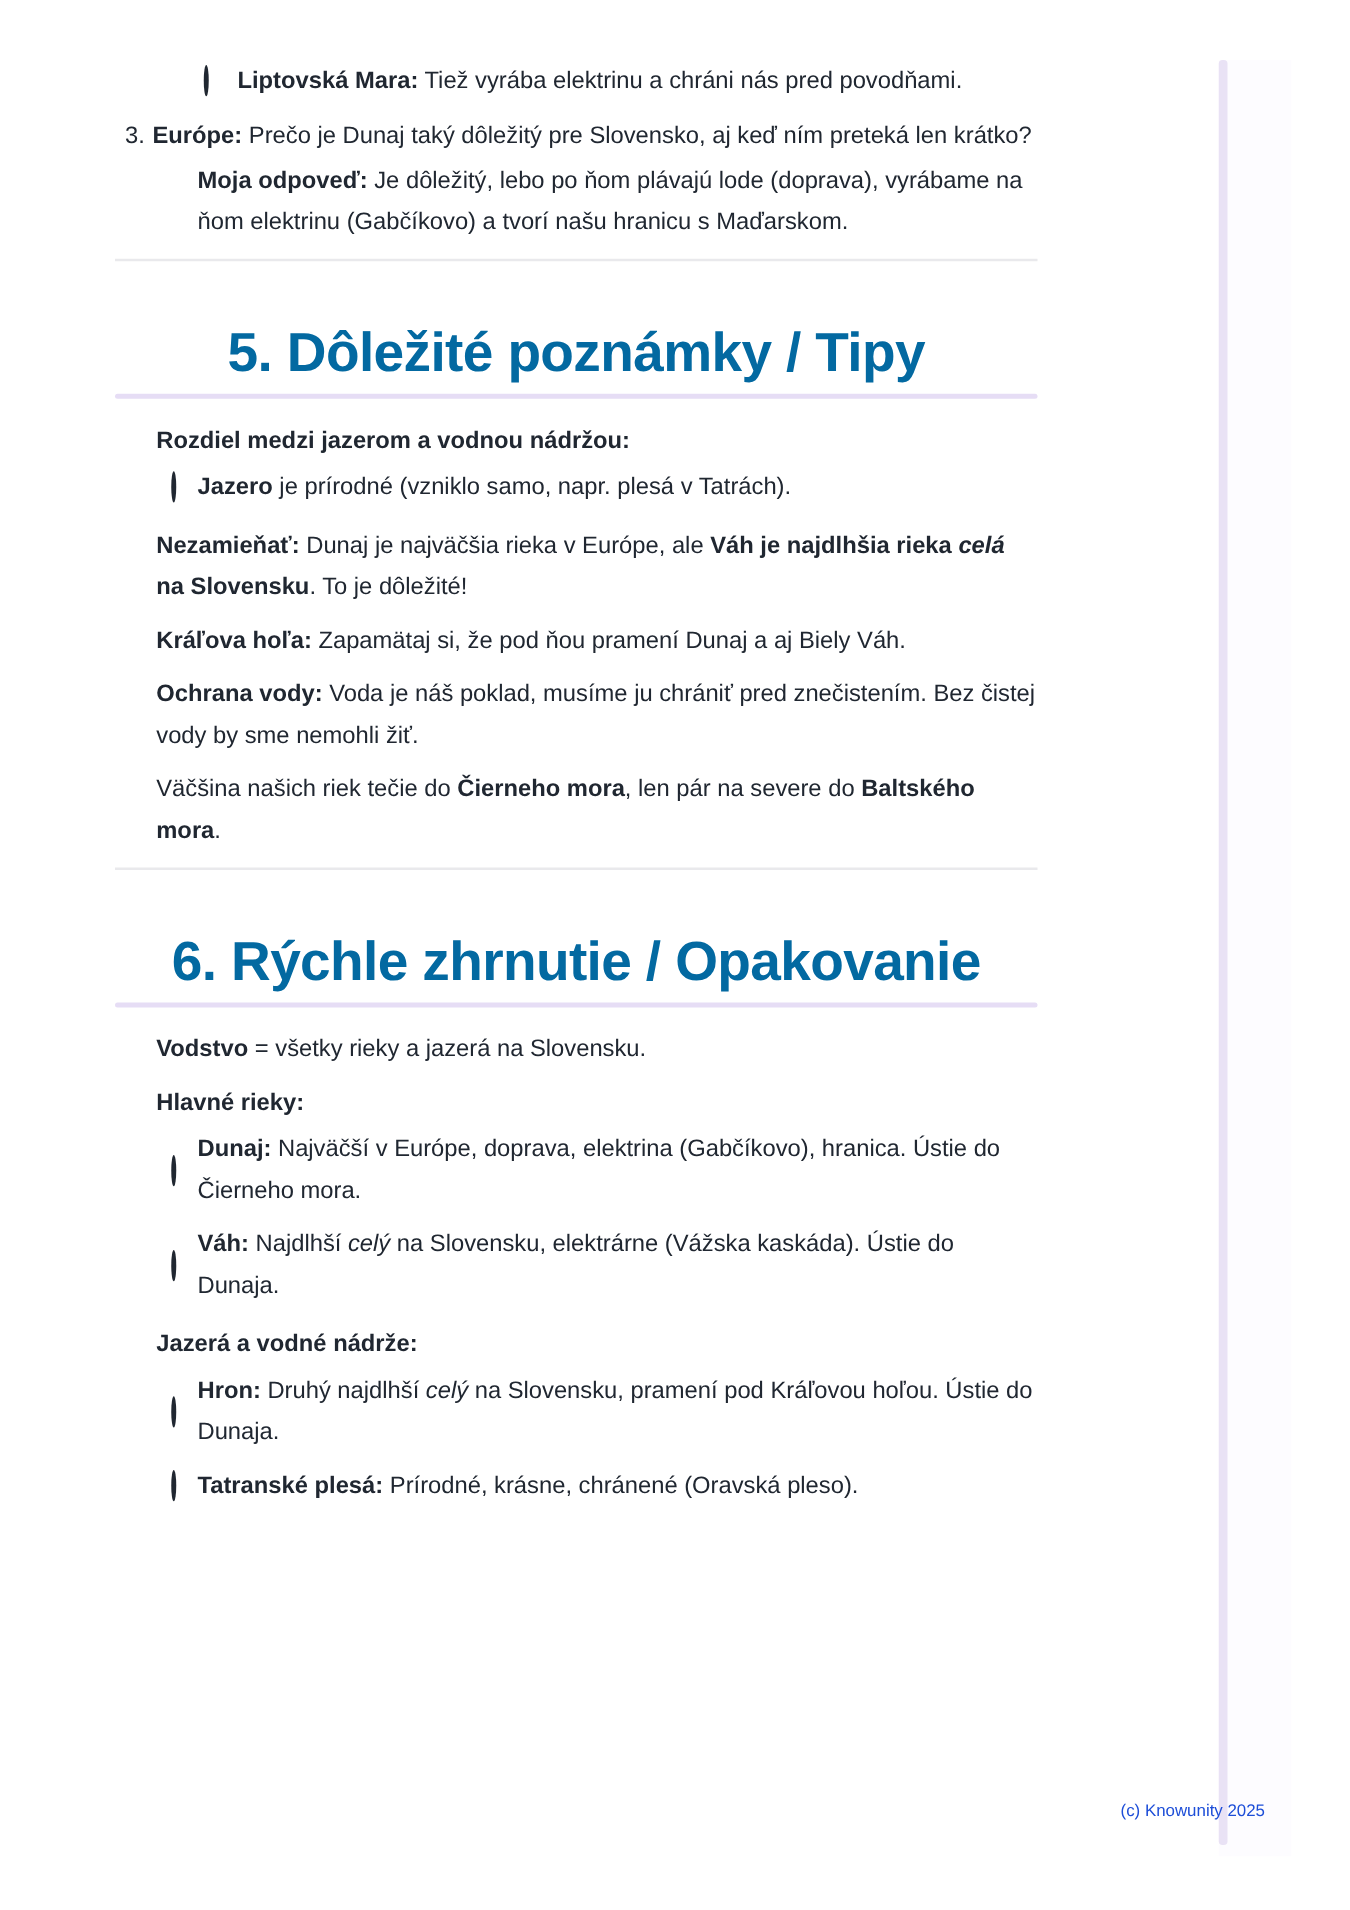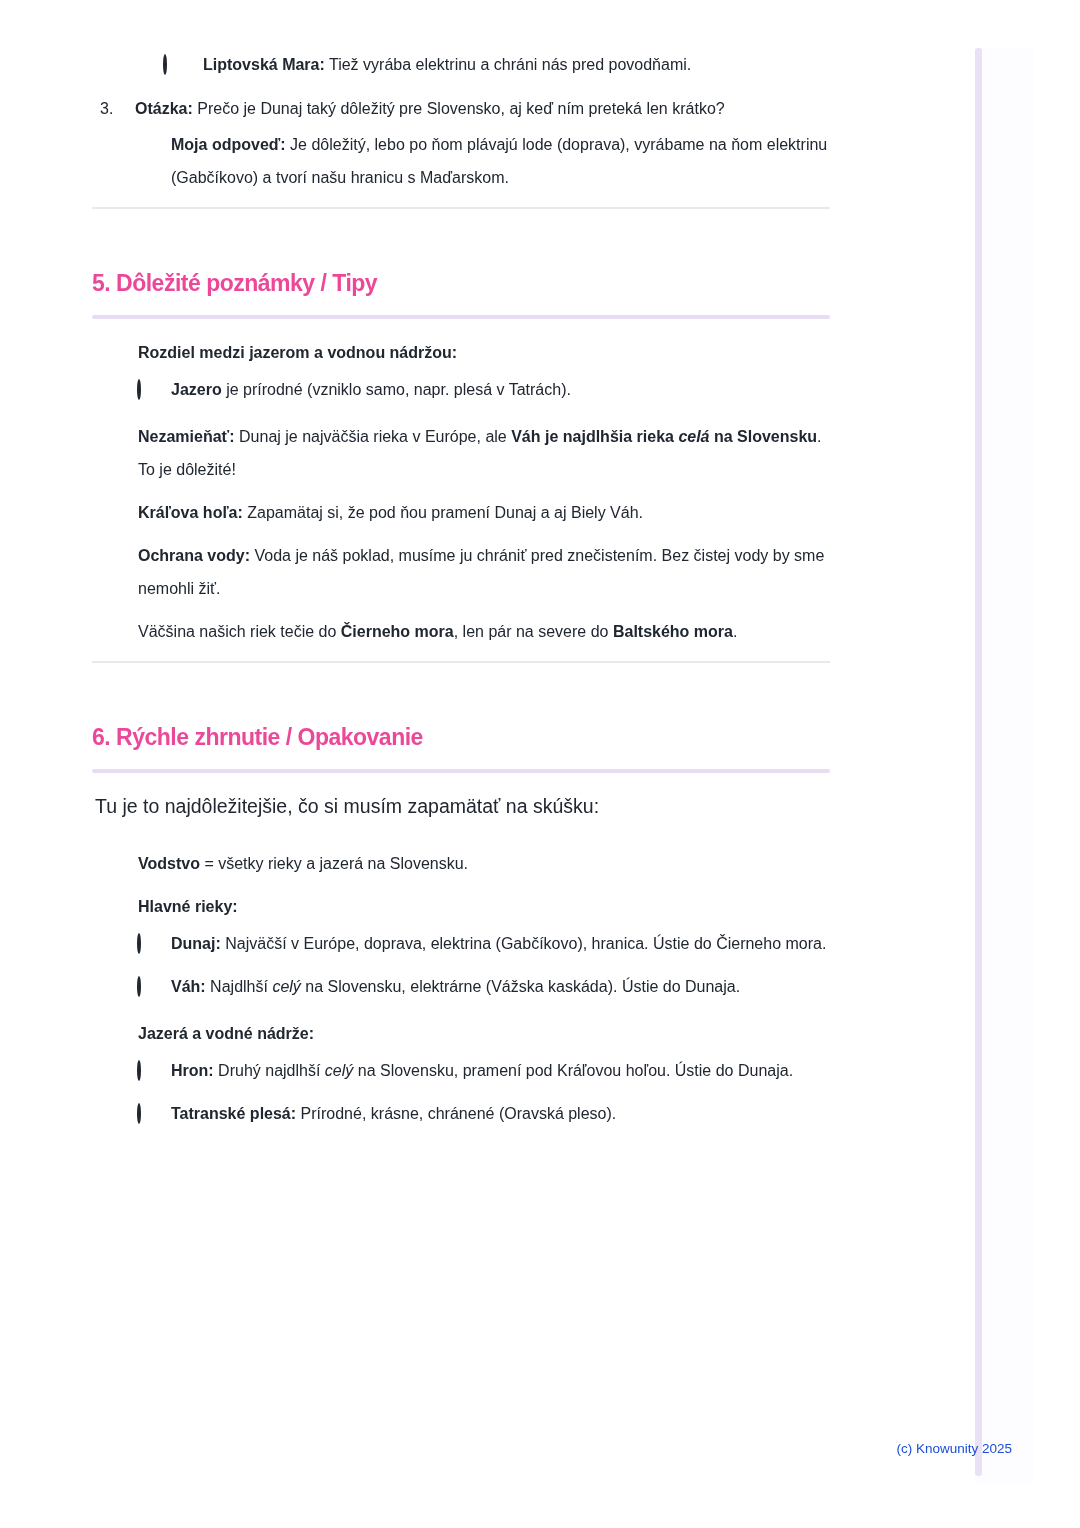--- a/index.html
+++ b/index.html
@@ -11,25 +11,24 @@
     position: relative;
     overflow: hidden;
   }
   .doc {
     position: absolute;
     left: 92px; top: 48px;
     width: 738px;
   }
   .li {
     display: flex;
-    align-items: flex-end;
-    font-size: 16px;
+    align-items: center;
+    font-size: 19px;
     line-height: 33px;
     margin-bottom: 10px;
-    gap: 13px;
   }
   .li .marker { flex: none; display: block; }
   .li .txt { flex: 1 1 auto; min-width: 0; }
 
   
   .li.num { padding-left: 8px; }   .li.num .marker { width: 22px; }
   .li.b1  { padding-left: 13px; }  .li.b1 .marker  { width: 20px; }
   .li.b2  { padding-left: 43px; }  .li.b2 .marker  { width: 23px; }
   .li.c1  { padding-left: 45px; }  .li.c1 .marker  { width: 21px; }
   .li.c2  { padding-left: 71px; }  .li.c2 .marker  { width: 27px; }
@@ -45,24 +44,25 @@
     background: #202731; margin-top: 13px;
   }
   .circle-i {
     width: 9px; height: 9px; border-radius: 50%;
     border: 2px solid #202731; box-sizing: border-box; margin-top: 12px;
   }
   .b { font-weight: bold; }
   .i { font-style: italic; }
 
   .heading {
-    font-size: 23px; font-weight: bold; line-height: 44px;
+    font-size: 44px; font-weight: bold; line-height: 44px;
     letter-spacing: -0.5px;
-    color: #ec4899;
+    color: #0369a1;
     margin-top: 52px;
+    text-align: center;
   }
   .hrule {
     height: 4px; background: #e6ddf5; border-radius: 2px;
     margin-top: 10px; margin-bottom: 17px;
   }
   .divider {
     height: 2px; background: #e9e9ec;
     margin-top: 13px;
   }
   .paragraph {
@@ -99,21 +99,21 @@
 <div class="scroll-track"></div>
 <div class="scroll-thumb"></div>
 
 <div class="doc">
     <div class="li c2">
       <span class="marker"><span class="circle-i"></span></span>
       <span class="txt"><span class="b">Liptovská Mara:</span><span> Tiež vyrába elektrinu a chráni nás pred povodňami.</span></span>
     </div>
     <div class="li num">
       <span class="marker">3.</span>
-      <span class="txt"><span class="b">Otázka:</span><span> Prečo je Dunaj taký dôležitý pre Slovensko, aj keď ním preteká len krátko?</span></span>
+      <span class="txt"><span class="b">Európe:</span><span> Prečo je Dunaj taký dôležitý pre Slovensko, aj keď ním preteká len krátko?</span></span>
     </div>
     <div class="li b2">
       <span class="marker"><span class="dot-i"></span></span>
       <span class="txt"><span class="b">Moja odpoveď:</span><span> Je dôležitý, lebo po ňom plávajú lode (doprava), vyrábame na ňom elektrinu (Gabčíkovo) a tvorí našu hranicu s Maďarskom.</span></span>
     </div>
     <div class="divider"></div>
     <div>
       <div class="heading">5. Dôležité poznámky / Tipy</div>
       <div class="hrule"></div>
     </div>
@@ -139,21 +139,20 @@
     </div>
     <div class="li b1">
       <span class="marker"><span class="dot-i"></span></span>
       <span class="txt"><span>Väčšina našich riek tečie do </span><span class="b">Čierneho mora</span><span>, len pár na severe do </span><span class="b">Baltského mora</span><span>.</span></span>
     </div>
     <div class="divider"></div>
     <div>
       <div class="heading">6. Rýchle zhrnutie / Opakovanie</div>
       <div class="hrule"></div>
     </div>
-    <div class="paragraph"><span>Tu je to najdôležitejšie, čo si musím zapamätať na skúšku:</span></div>
     <div class="li b1">
       <span class="marker"><span class="dot-i"></span></span>
       <span class="txt"><span class="b">Vodstvo</span><span> = všetky rieky a jazerá na Slovensku.</span></span>
     </div>
     <div class="li b1">
       <span class="marker"><span class="dot-i"></span></span>
       <span class="txt"><span class="b">Hlavné rieky:</span></span>
     </div>
     <div class="li c1">
       <span class="marker"><span class="circle-i"></span></span>

